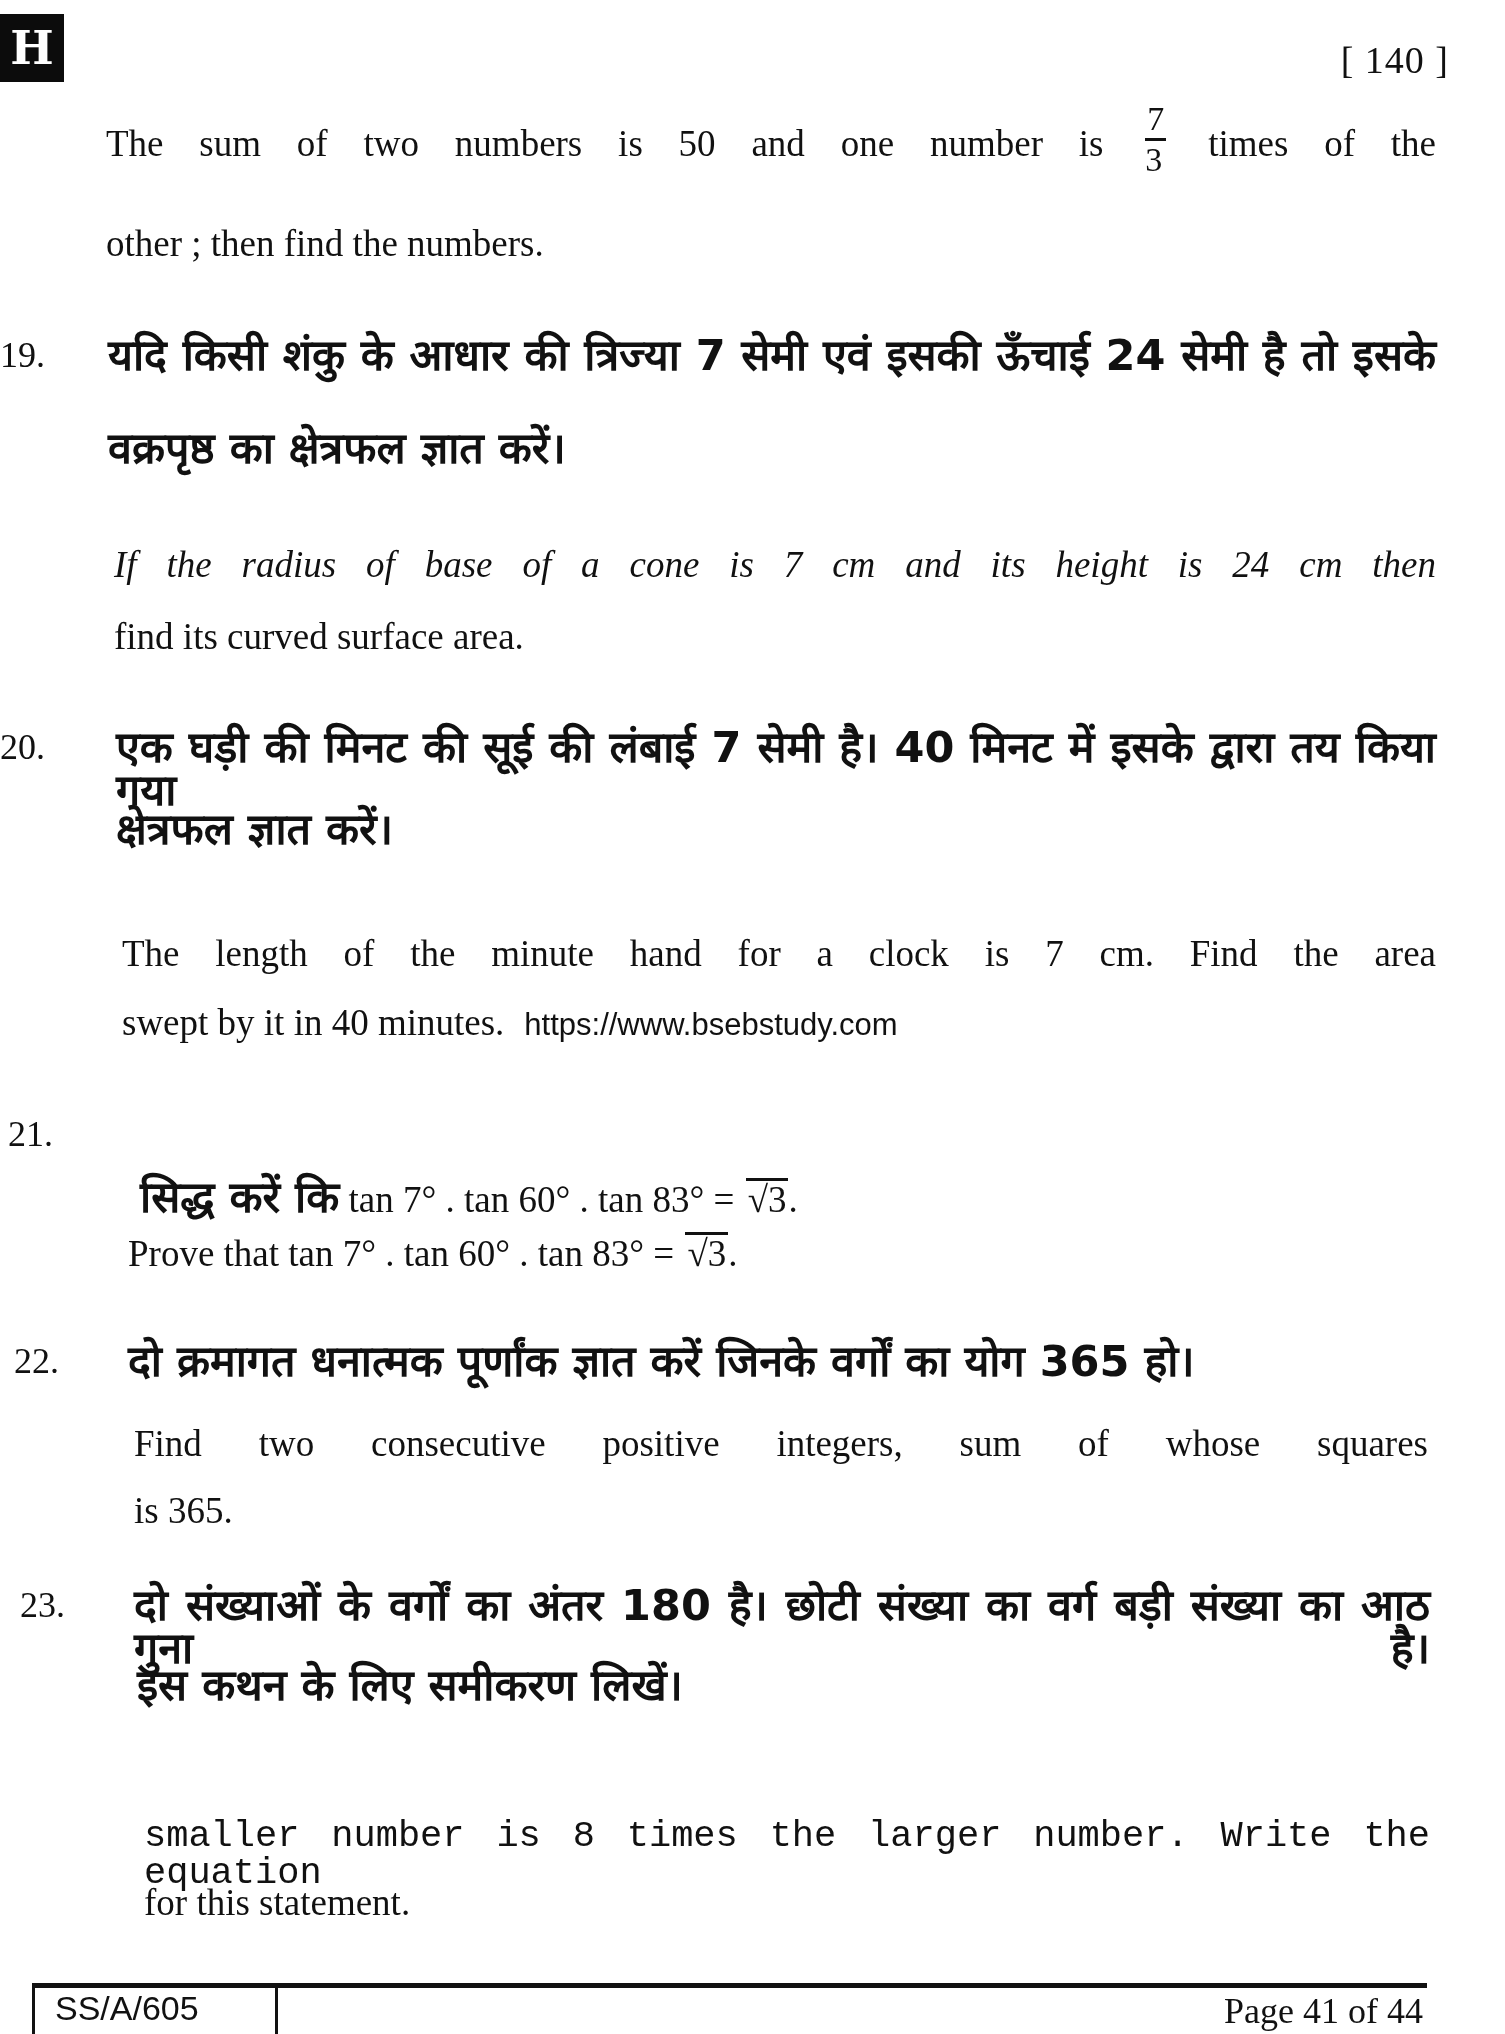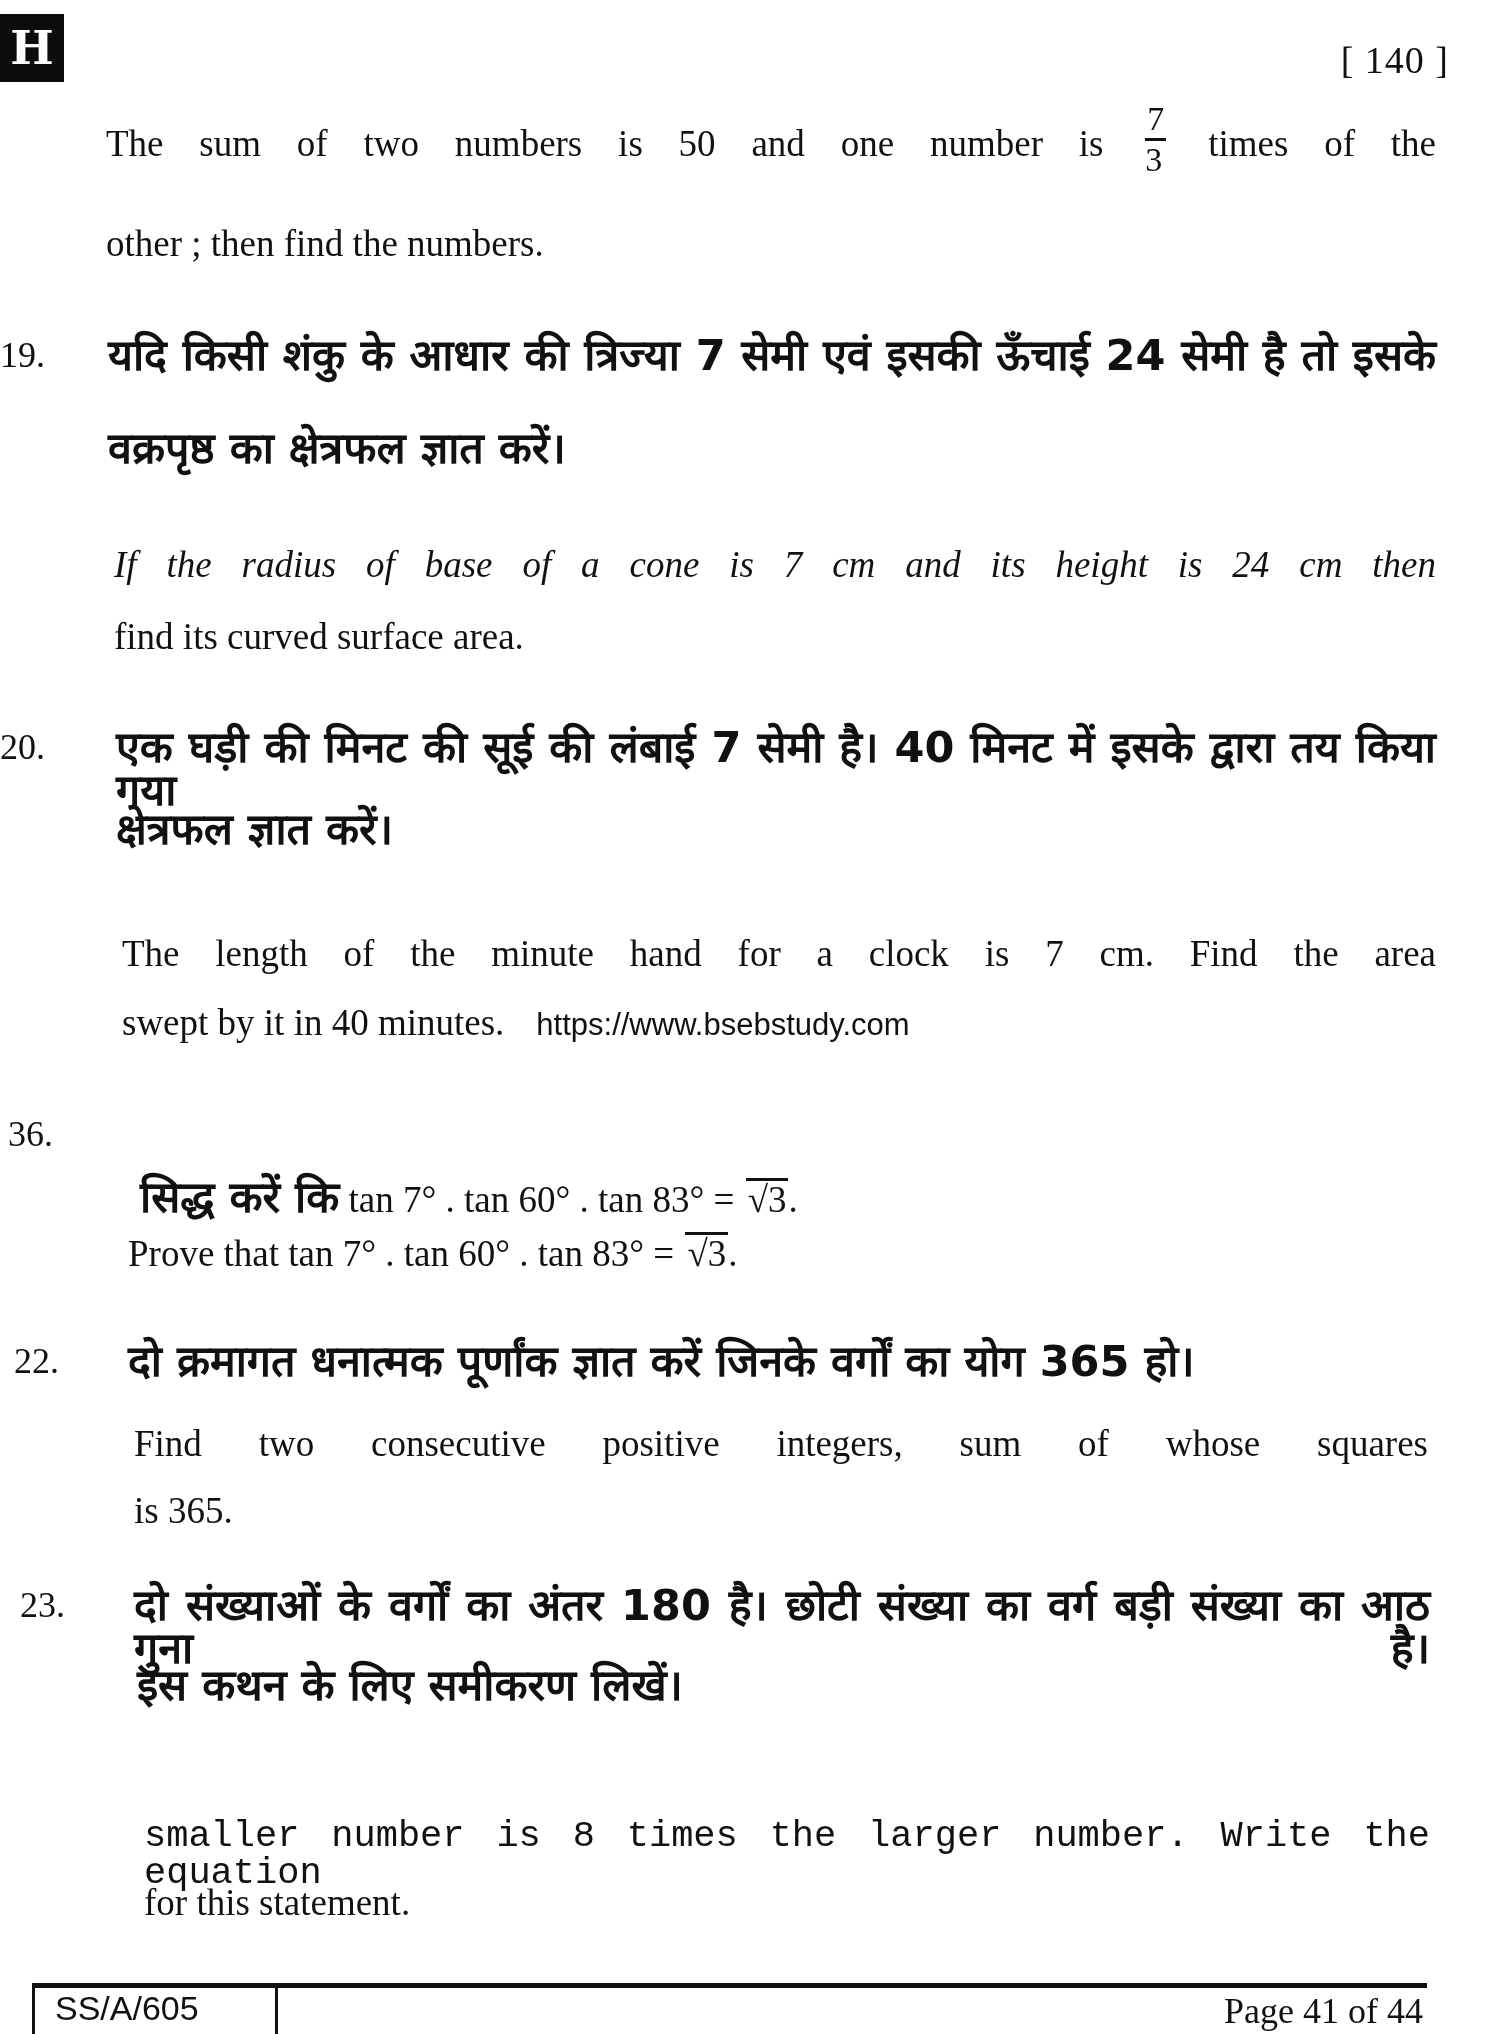--- a/index.html
+++ b/index.html
@@ -76,21 +76,21 @@
       border-top: 3px solid #111;
       padding: 0 2px 0 2px;
       margin-left: 2px;
       line-height: 1.05;
     }
 
     .watermark {
       font-family: "Liberation Sans", sans-serif;
       font-size: 31px;
       font-weight: normal;
-      margin-left: 32px;
+      margin-left: 20px;
     }
 
     .footer-line {
       position: absolute;
       left: 32px; top: 1983px;
       width: 1395px;
       height: 0;
       border-top: 5px solid #111;
     }
     .footer-code {
@@ -137,21 +137,21 @@
   <div class="txt en" style="left:114px; top:618px;">find its curved surface area.</div>
 
   <div class="qnum" style="left:0px; top:726px;">20.</div>
   <div class="txt hi justify" style="left:116px; top:726px; width:1320px;">एक घड़ी की मिनट की सूई की लंबाई 7 सेमी है। 40 मिनट में इसके द्वारा तय किया गया</div>
   <div class="txt hi" style="left:116px; top:808px;">क्षेत्रफल ज्ञात करें।</div>
   <div class="txt en justify" style="left:122px; top:935px; width:1314px;">The length of the minute hand for a clock is 7 cm. Find the area</div>
   <div class="txt en" style="left:122px; top:1004px;">
     <span>swept by it in 40 minutes.</span><span class="watermark">https://www.bsebstudy.com</span>
   </div>
 
-  <div class="qnum" style="left:8px; top:1113px;">36.</div>
+  <div class="qnum" style="left:8px; top:1113px;">21.</div>
   <div class="txt en" style="left:124px; top:1176px;margin-left:16px;">
     <span class="hi">सिद्ध करें कि</span>
     <span>tan 7° . tan 60° . tan 83°  =</span>
     <span class="sqrt">√<span>3</span></span><span>.</span>
   </div>
   <div class="txt en" style="left:128px; top:1232px;">
     <span>Prove that</span>
     <span>tan 7° . tan 60° . tan 83°  =</span>
     <span class="sqrt">√<span>3</span></span><span>.</span>
   </div>

